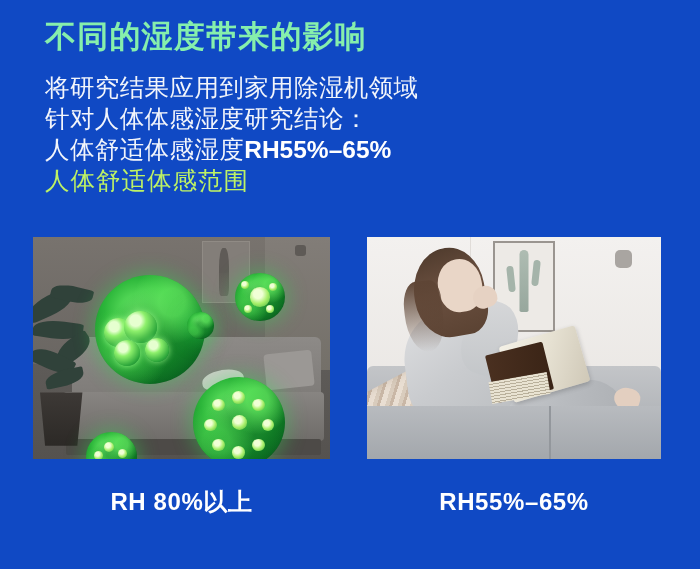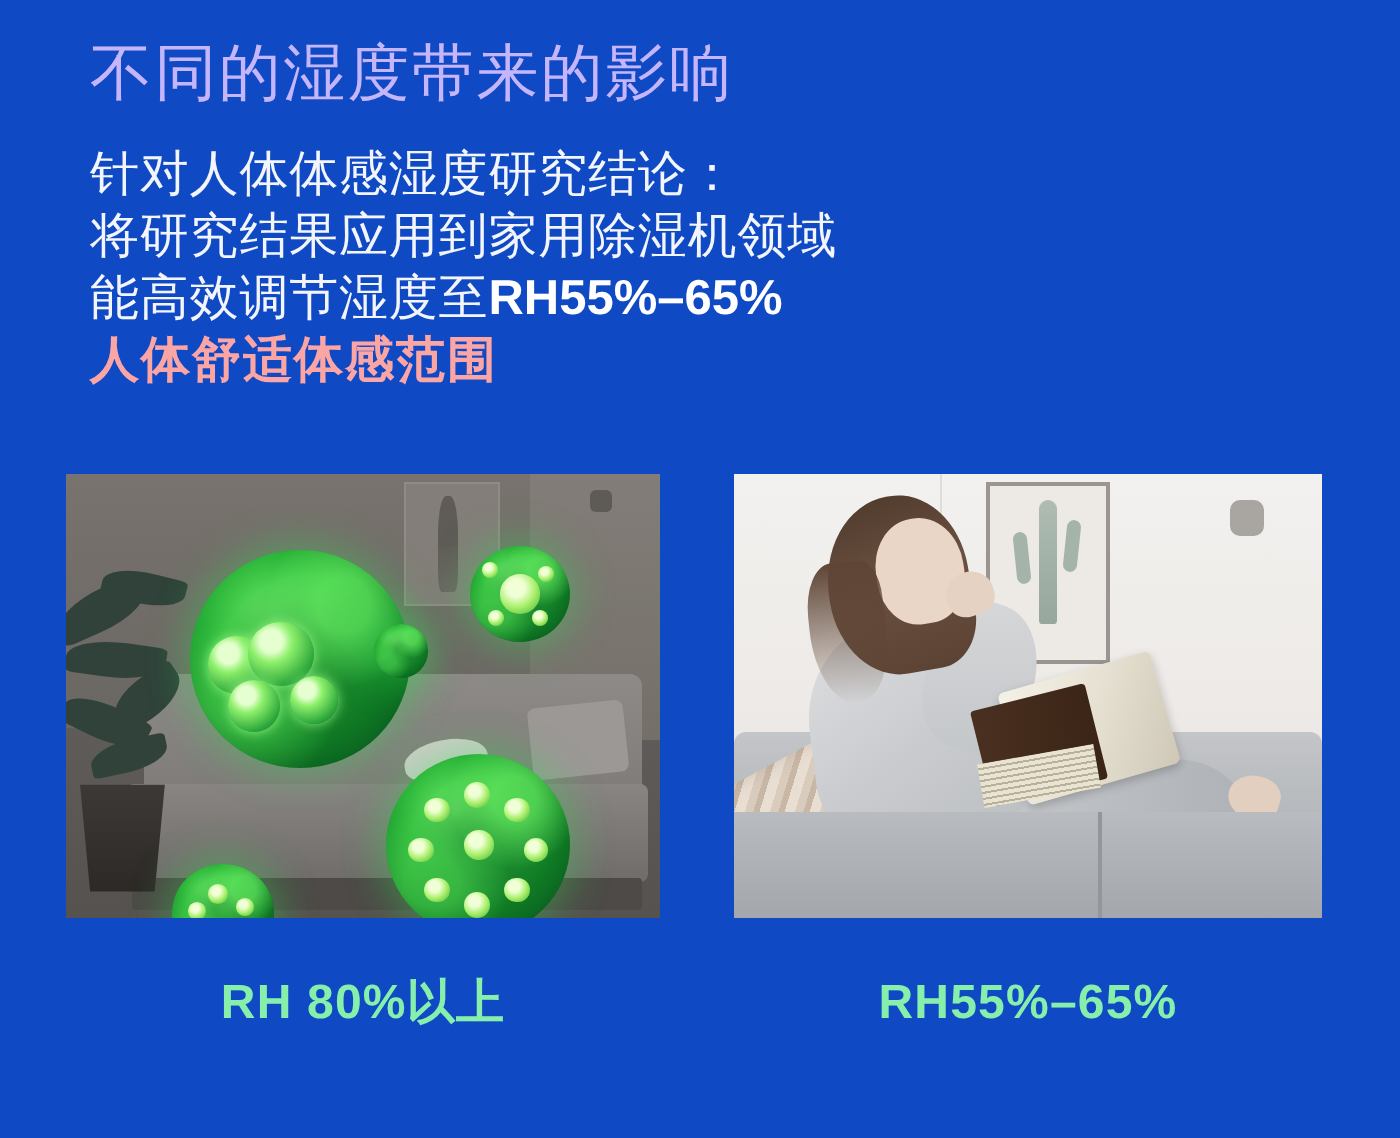--- a/index.html
+++ b/index.html
@@ -21,22 +21,22 @@
   
   .heading-block {
     position: absolute;
     left: 45px;
     top: 18px;
     width: 620px;
   }
 
   .page-title {
     font-size: 31px;
-    font-weight: normal;
-    color: #c4b5fd;
+    font-weight: bold;
+    color: #86efac;
     letter-spacing: 1.2px;
     line-height: 38px;
     white-space: nowrap;
   }
 
   .body-lines {
     margin-top: 16px;
   }
 
   .body-line {
@@ -48,22 +48,22 @@
     font-weight: 400;
   }
 
   .body-line .strong {
     font-weight: bold;
     color: #ffffff;
     letter-spacing: 0px;
   }
 
   .body-line.bold-line {
-    font-weight: bold;
-    color: #fca5a5;
+    font-weight: normal;
+    color: #bef264;
     letter-spacing: 1px;
   }
 
   
   .panels {
     position: absolute;
     left: 0;
     top: 237px;
     width: 700px;
     height: 222px;
@@ -368,44 +368,44 @@
   .caption-col {
     position: absolute;
     text-align: center;
   }
   .caption-left  { left: 33px;  width: 297px; }
   .caption-right { left: 367px; width: 294px; }
 
   .caption-main {
     font-size: 24px;
     font-weight: bold;
-    color: #86efac;
+    color: #ffffff;
     letter-spacing: 0.6px;
     line-height: 32px;
     white-space: nowrap;
   }
   .caption-sub {
     font-size: 19px;
     font-weight: 400;
     color: #eef2fa;
     letter-spacing: 1px;
     line-height: 28px;
     white-space: nowrap;
   }
 </style>
 </head>
 <body>
 
 <div class="heading-block">
   <div class="page-title">不同的湿度带来的影响</div>
 
   <div class="body-lines">
+    <div class="body-line">将研究结果应用到家用除湿机领域</div>
     <div class="body-line">针对人体体感湿度研究结论：</div>
-    <div class="body-line">将研究结果应用到家用除湿机领域</div>
-    <div class="body-line"><span>能高效调节湿度至</span><span class="strong">RH55%–65%</span></div>
+    <div class="body-line"><span>人体舒适体感湿度</span><span class="strong">RH55%–65%</span></div>
     <div class="body-line bold-line">人体舒适体感范围</div>
   </div>
 </div>
 
 <div class="panels">
 
   <div class="photo photo-left">
     <div class="room-dark">
       <div class="wall-strip"></div>
       <div class="wall-right"></div>

